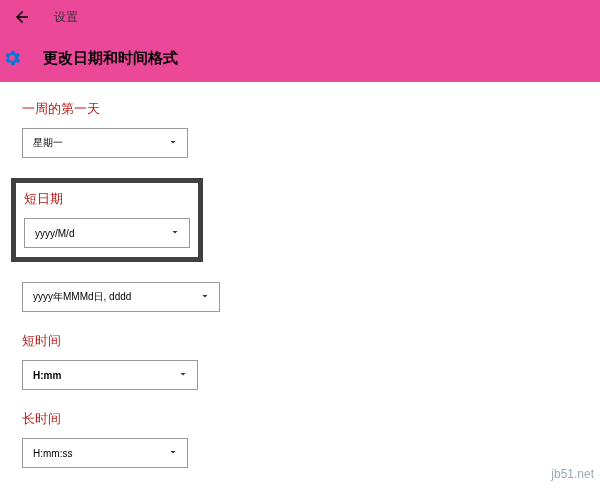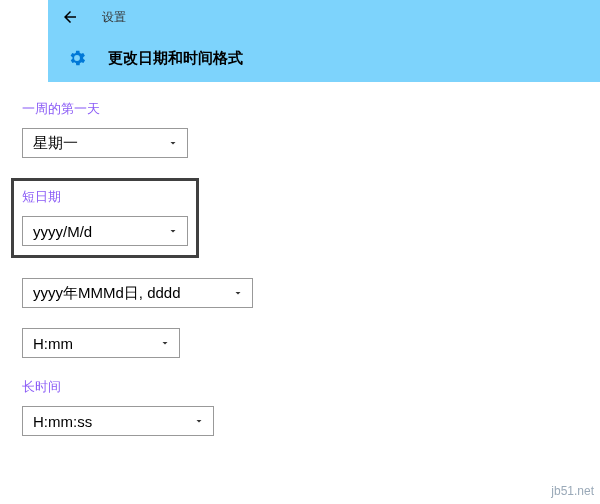--- a/index.html
+++ b/index.html
@@ -1,36 +1,36 @@
 <!DOCTYPE html>
 <html><head>
   <meta charset="utf-8">
   <style>
     * { margin: 0; padding: 0; box-sizing: border-box; }
     body { font-family: "Microsoft YaHei", "Segoe UI", sans-serif; font-size: 13px; color: #000; background: #fff; width: 600px; height: 504px; overflow: hidden; position: relative; }
-    .header { background: #7dd3fc; height: 82px; padding: 0; margin-left: 48px; }
+    .header { background: #ec4899; height: 82px; padding: 0; }
     .top-row { display: flex; align-items: center; height: 34px; padding-left: 8px; }
     .back-btn { width: 28px; height: 28px; display: flex; align-items: center; justify-content: center; cursor: pointer; }
     .top-title { font-size: 12px; margin-left: 18px; color: #333; }
-    .sub-row { display: flex; align-items: center; height: 48px; padding-left: 18px; }
+    .sub-row { display: flex; align-items: center; height: 48px; padding-left: 1px; }
     .gear { width: 22px; height: 22px; display: flex; align-items: center; justify-content: center; }
     .page-heading { font-size: 15px; font-weight: 600; margin-left: 20px; color: #000; }
     .content { padding: 18px 22px; }
     .field-group { margin-bottom: 20px; }
-    .field-label { font-size: 13px; color: #8b5cf6; margin-bottom: 10px; }
-    .combo { height: 30px; border: 1px solid #999; display: inline-flex; align-items: center; justify-content: space-between; padding: 0 8px 0 10px; font-size: 15px; color: #000; cursor: pointer; background: #fff; }
+    .field-label { font-size: 13px; color: #b91c1c; margin-bottom: 10px; }
+    .combo { height: 30px; border: 1px solid #999; display: inline-flex; align-items: center; justify-content: space-between; padding: 0 8px 0 10px; font-size: 10px; color: #000; cursor: pointer; background: #fff; }
     .combo .chev { margin-left: 6px; }
     .w1 { width: 166px; }
     .w2 { width: 166px; }
-    .w3 { width: 231px; }
-    .w4 { width: 158px; }
-    .w5 { width: 192px; }
-    .highlight-box { border: 3px solid #404040; padding: 7px 8px 9px 8px; display: inline-block; margin-left: -11px; }
+    .w3 { width: 198px; }
+    .w4 { width: 176px; font-weight: bold; }
+    .w5 { width: 166px; }
+    .highlight-box { border: 5px solid #404040; padding: 7px 8px 9px 8px; display: inline-block; margin-left: -11px; }
     .highlight-box .field-label { margin-bottom: 10px; }
-    .watermark { position: absolute; right: 6px; bottom: 6px; font-size: 12px; color: #9aa9b8; }
+    .watermark { position: absolute; right: 6px; bottom: 23px; font-size: 12px; color: #9aa9b8; }
   </style>
 </head>
 <body>
 
 <div class="header">
   <div class="top-row">
     <div class="back-btn">
       <svg width="18" height="18" viewBox="0 0 24 24">
           <path d="M20 11H7.8l5.6-5.6L12 4l-8 8 8 8 1.4-1.4L7.8 13H20z" fill="#000"></path>
         </svg>
@@ -74,20 +74,21 @@
   <div class="field-group">
     <div class="combo w3">
       <span>yyyy年MMMd日, dddd</span>
       <span class="chev"><svg width="12" height="12" viewBox="0 0 24 24">
             <path d="M7 10l5 5 5-5z" fill="#333"></path>
           </svg></span>
     </div>
   </div>
 
   <div class="field-group">
+    <div class="field-label">短时间</div>
     <div class="combo w4">
       <span>H:mm</span>
       <span class="chev"><svg width="12" height="12" viewBox="0 0 24 24">
             <path d="M7 10l5 5 5-5z" fill="#333"></path>
           </svg></span>
     </div>
   </div>
 
   <div class="field-group" style="margin-bottom:16px">
     <div class="field-label">长时间</div>

